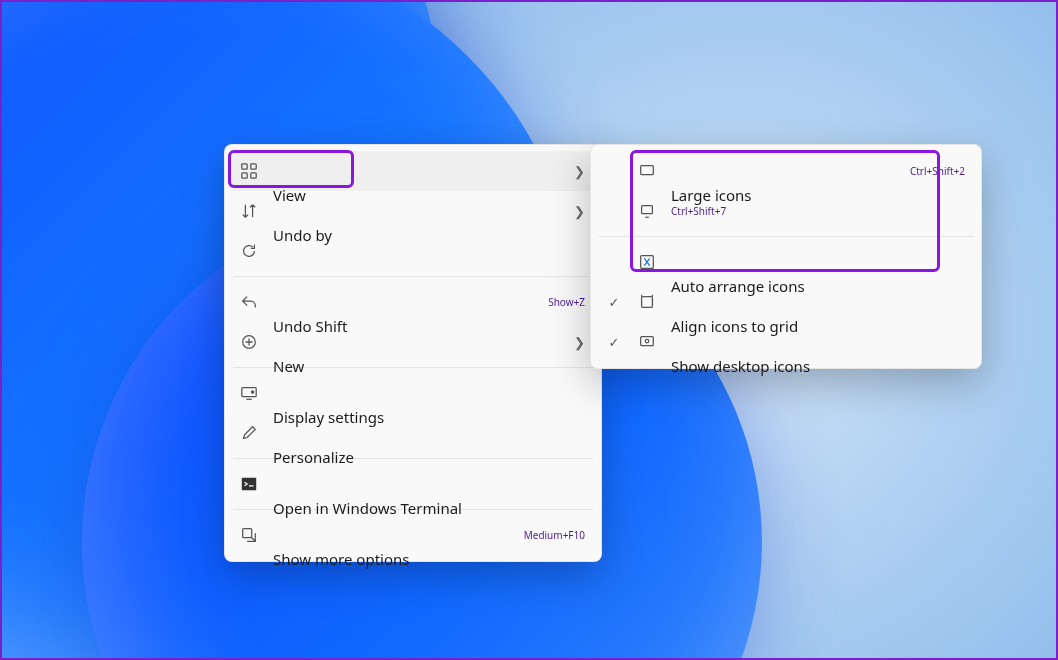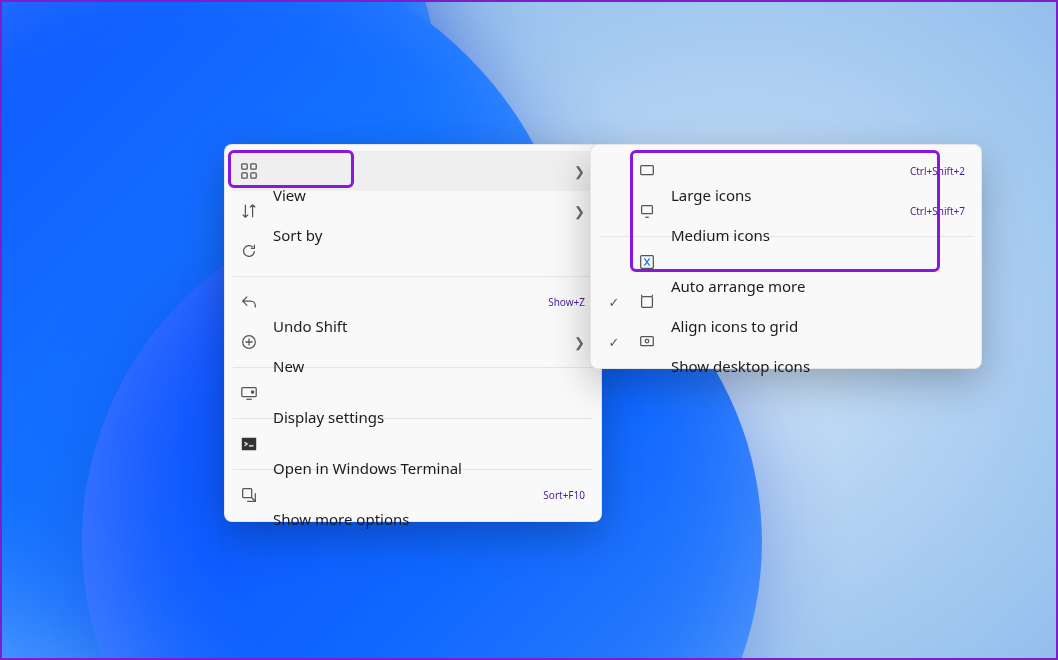--- a/index.html
+++ b/index.html
@@ -90,21 +90,21 @@
     <span class="label-col">View</span>
     <span class="chev-col">❯</span>
   </div>
 
   <div class="item">
     <span class="icon-col">
       <svg viewBox="0 0 20 20">
           <path d="M6 3v14m0 0l-3-3m3 3l3-3M14 17V3m0 0l-3 3m3-3l3 3"></path>
         </svg>
     </span>
-    <span class="label-col">Sort by</span>
+    <span class="label-col">Undo by</span>
     <span class="chev-col">❯</span>
   </div>
 
   <div class="item">
     <span class="icon-col">
       <svg viewBox="0 0 20 20">
           <path d="M16 10a6 6 0 1 1-2-4.5M16 3v4h-4"></path>
         </svg>
     </span>
   </div>
@@ -138,20 +138,28 @@
     <span class="icon-col">
       <svg viewBox="0 0 20 20">
           <rect x="2" y="4" width="16" height="10" rx="1"></rect>
           <path d="M7 17h6"></path>
           <circle cx="14" cy="9" r="2" fill="#555" stroke="none"></circle>
         </svg>
     </span>
     <span class="label-col">Display settings</span>
   </div>
 
+  <div class="item">
+    <span class="icon-col">
+      <svg viewBox="0 0 20 20">
+          <path d="M14 3l3 3-9 9-4 1 1-4z"></path>
+        </svg>
+    </span>
+    <span class="label-col">Personalize</span>
+  </div>
 
   <div class="sep"></div>
 
   <div class="item">
     <span class="icon-col">
       <svg viewBox="0 0 20 20">
           <rect x="2" y="3" width="16" height="14" rx="1" fill="#333" stroke="none"></rect>
           <path d="M5 8l3 2-3 2M10 12h5" stroke="#fff"></path>
         </svg>
     </span>
@@ -162,21 +170,21 @@
 
   <div class="item">
     <span class="icon-col">
       <svg viewBox="0 0 20 20">
           <rect x="3" y="3" width="10" height="10" rx="1"></rect>
           <path d="M8 17h9V8"></path>
           <path d="M13 13l4 4"></path>
         </svg>
     </span>
     <span class="label-col">Show more options</span>
-    <span class="accel-col">Sort+F10</span>
+    <span class="accel-col">Medium+F10</span>
   </div>
 </div>
 
 <div class="menu sub-menu">
 
   <div class="item">
     <span class="check-col"></span>
     <span class="icon-col">
       <svg viewBox="0 0 20 20">
           <rect x="3" y="4" width="14" height="10" rx="1"></rect>
@@ -187,36 +195,35 @@
   </div>
 
   <div class="item">
     <span class="check-col"></span>
     <span class="icon-col">
       <svg viewBox="0 0 20 20">
           <rect x="4" y="4" width="12" height="9" rx="1"></rect>
           <path d="M8 17h4"></path>
         </svg>
     </span>
-    <span class="label-col">Medium icons</span>
     <span class="accel-col">Ctrl+Shift+7</span>
   </div>
 
 
   <div class="sep"></div>
 
   <div class="item">
     <span class="check-col"></span>
     <span class="icon-col">
       <svg viewBox="0 0 20 20">
           <rect x="3" y="3" width="14" height="14" rx="1"></rect>
           <path d="M7 6l6 8M13 6l-6 8" stroke="#1a73e8"></path>
         </svg>
     </span>
-    <span class="label-col">Auto arrange more</span>
+    <span class="label-col">Auto arrange icons</span>
   </div>
 
   <div class="item">
     <span class="check-col">✓</span>
     <span class="icon-col">
       <svg viewBox="0 0 20 20">
           <rect x="4" y="4" width="12" height="12" rx="1"></rect>
           <path d="M4 2v2M16 2v2"></path>
         </svg>
     </span>

